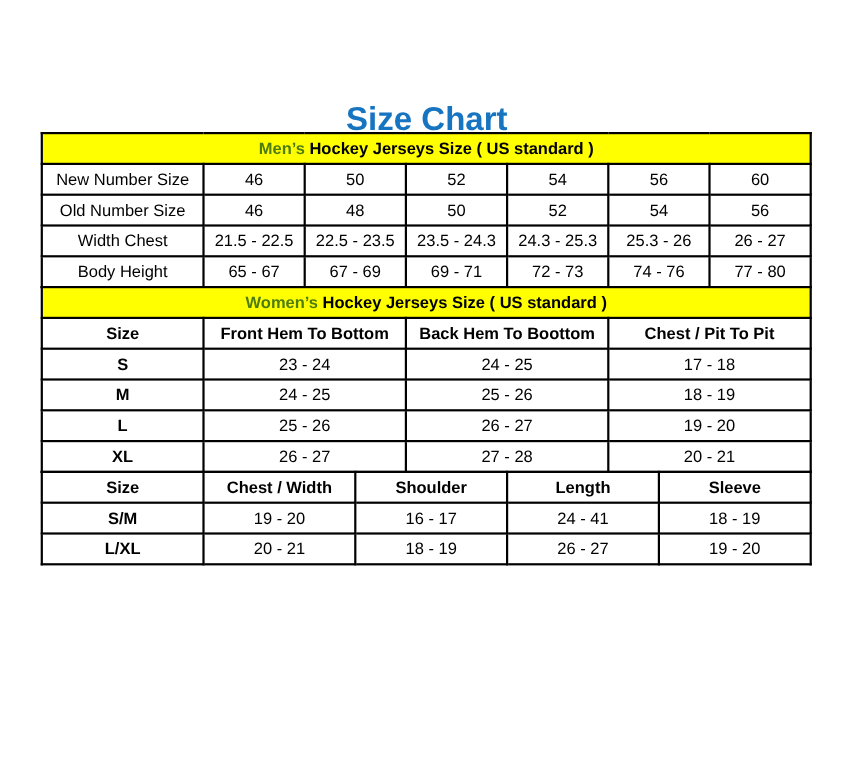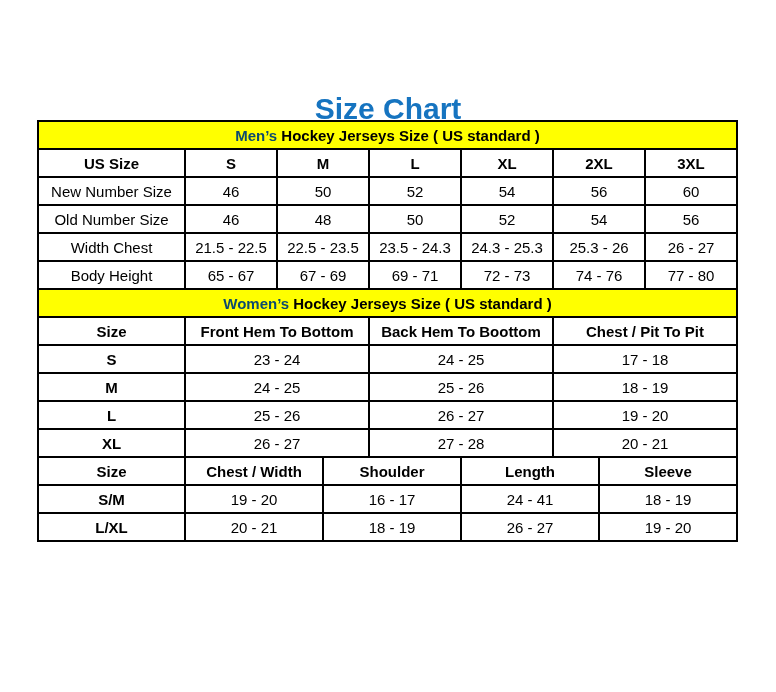--- a/index.html
+++ b/index.html
@@ -46,21 +46,21 @@
     height: 28px;
     overflow: hidden;
     white-space: nowrap;
   }
   td.band-cell {
     background: #FFFF00;
     height: 39px;
     font-weight: 700;
     font-size: 17px;
   }
-  .red { color: #0c4a6e; }
+  .red { color: #4d7c0f; }
   td.hdr { font-weight: 700; }
   td.bold-lbl { font-weight: 700; }
   .squiggle {
     text-decoration-style: wavy;
     text-decoration-color: #E03A2F;
     text-decoration-thickness: 1px;
     text-underline-offset: 4px;
   }
 </style>
 </head>
@@ -82,29 +82,20 @@
           <col>
           <col>
       </colgroup>
       <tbody>
           <tr>
         <td class="band-cell" colspan="7">
           <span class="red">Men’s</span><span> Hockey Jerseys Size ( US standard )</span>
         </td>
       </tr>
       <tr>
-        <td class="hdr">US Size</td>
-        <td class="hdr">S</td>
-        <td class="hdr">M</td>
-        <td class="hdr">L</td>
-        <td class="hdr">XL</td>
-        <td class="hdr">2XL</td>
-        <td class="hdr">3XL</td>
-      </tr>
-      <tr>
         <td>New Number Size</td>
         <td>46</td>
         <td>50</td>
         <td>52</td>
         <td>54</td>
         <td>56</td>
         <td>60</td>
       </tr>
       <tr>
         <td>Old Number Size</td>

